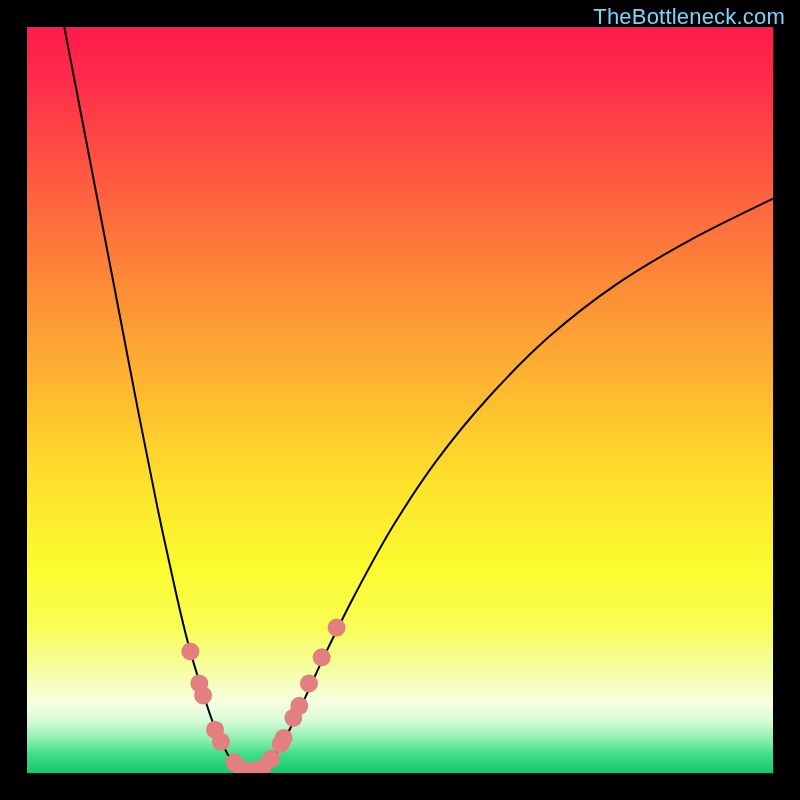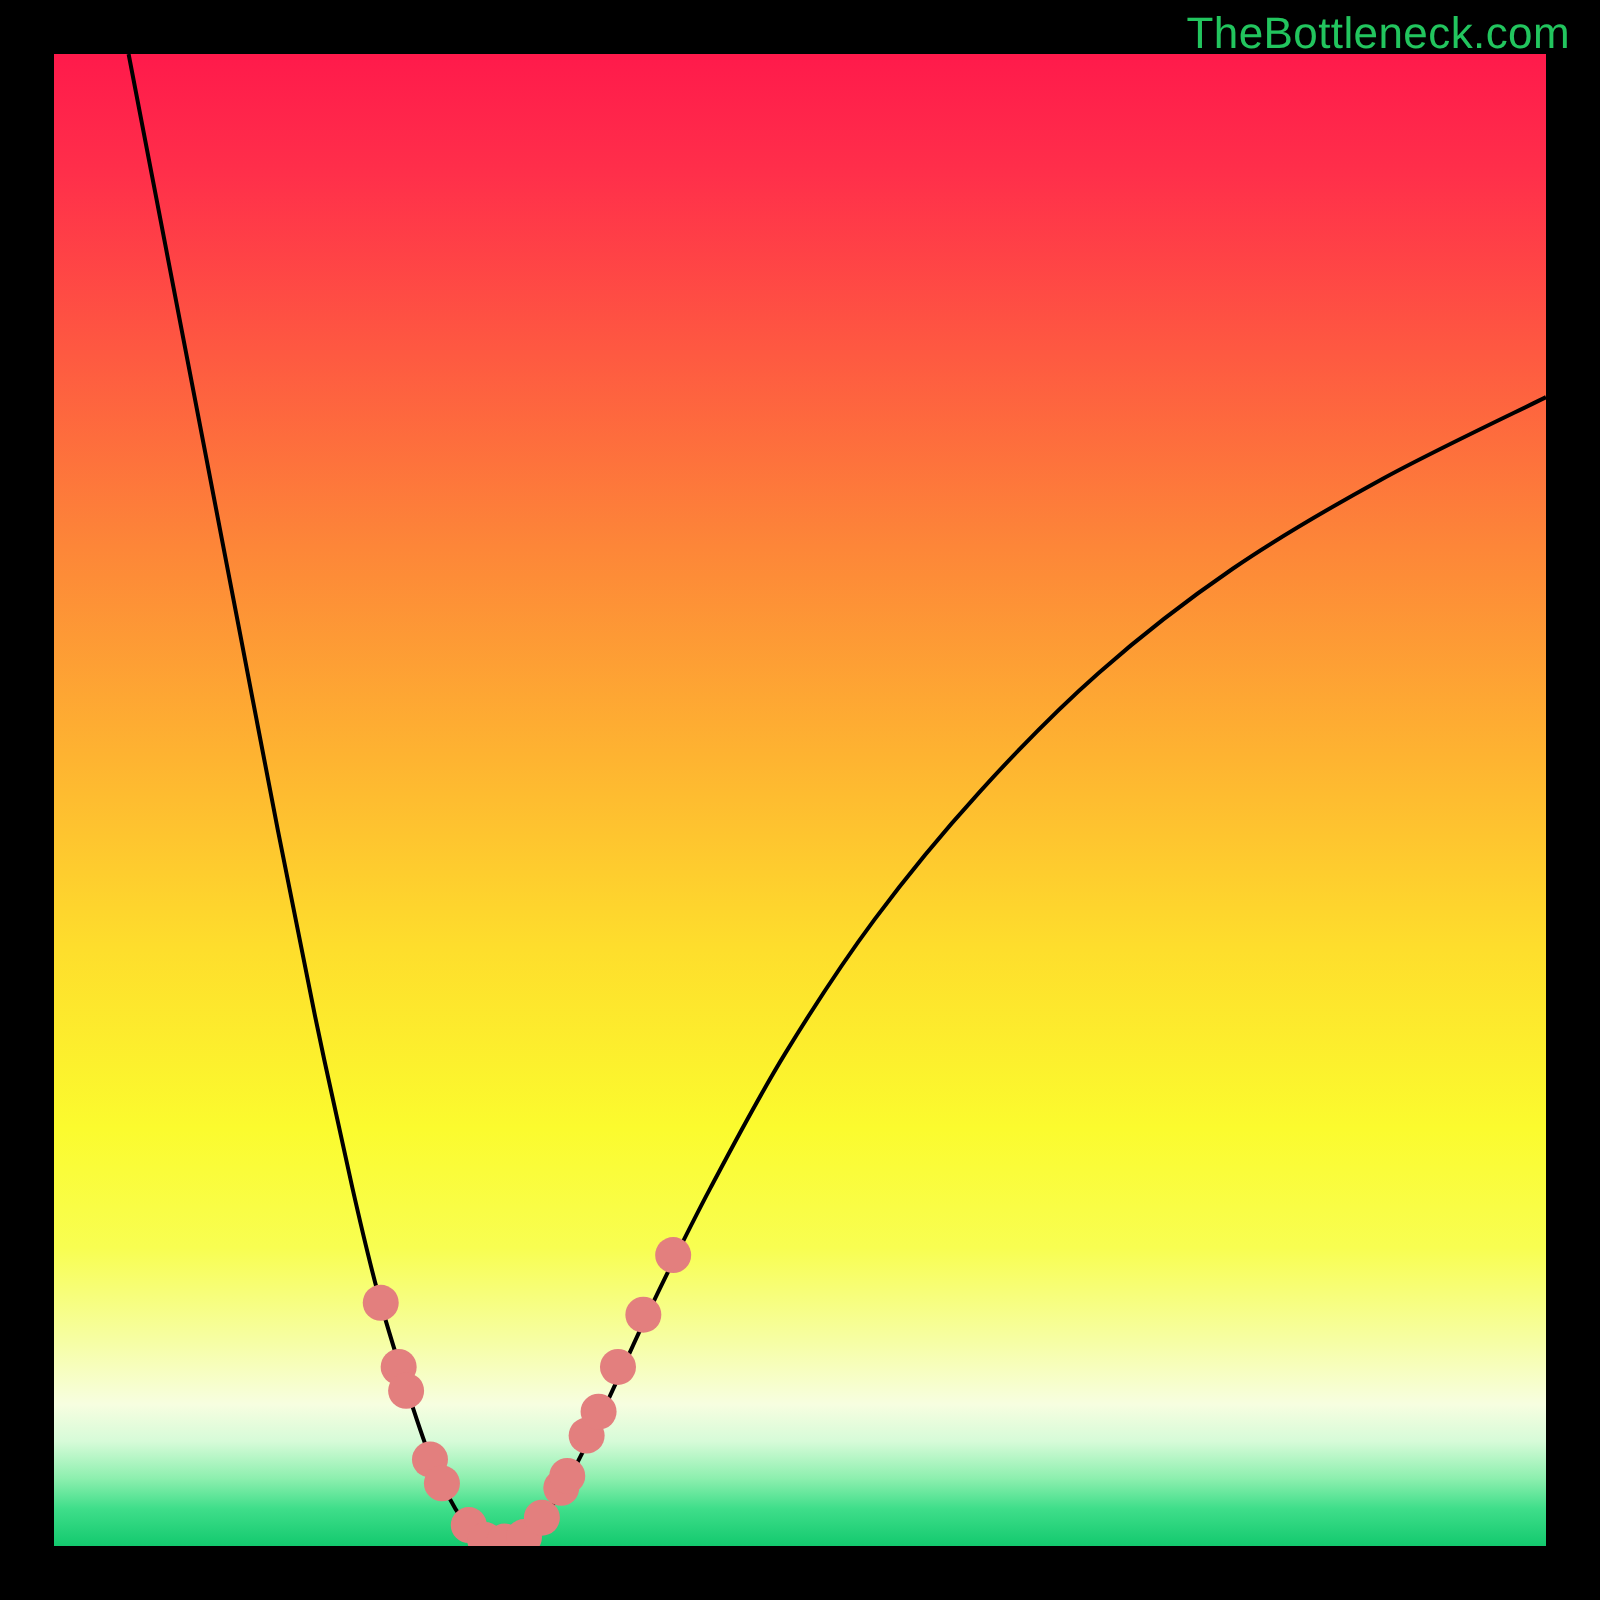--- a/index.html
+++ b/index.html
@@ -14,21 +14,21 @@
   .frame {
     position: relative;
     width: 800px;
     height: 800px;
     background: #000;
   }
   .watermark {
     position: absolute;
     top: 4px;
     right: 15px;
-    color: #22c55e;
+    color: #7dd3fc;
     font-size: 22px;
     font-weight: 500;
     letter-spacing: 0.2px;
     z-index: 5;
     user-select: none;
   }
   .plot {
     position: absolute;
     left: 27px;
     top: 27px;

